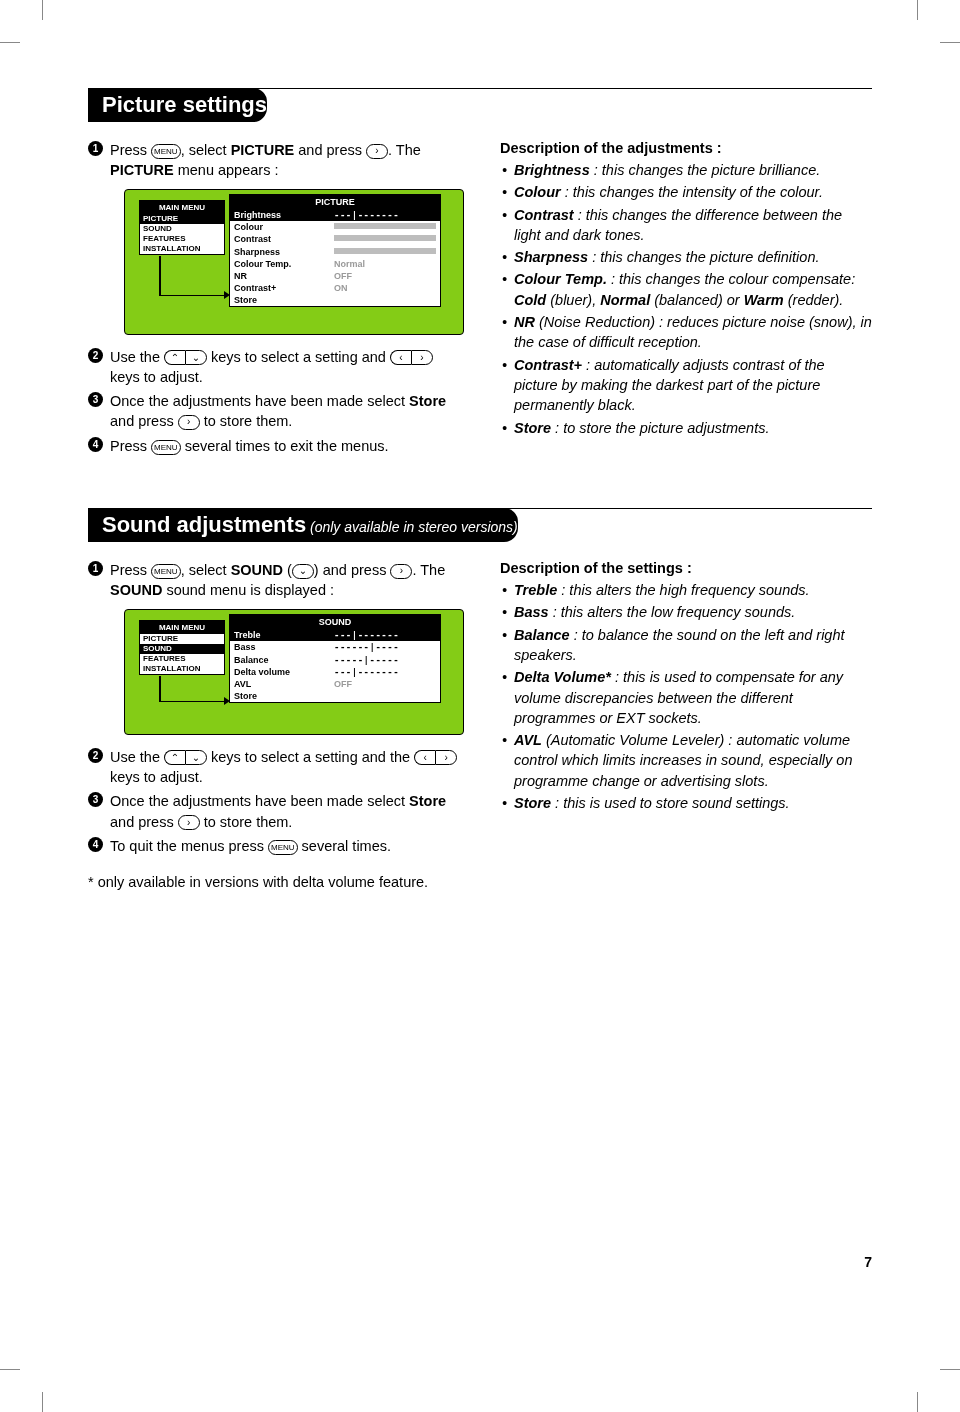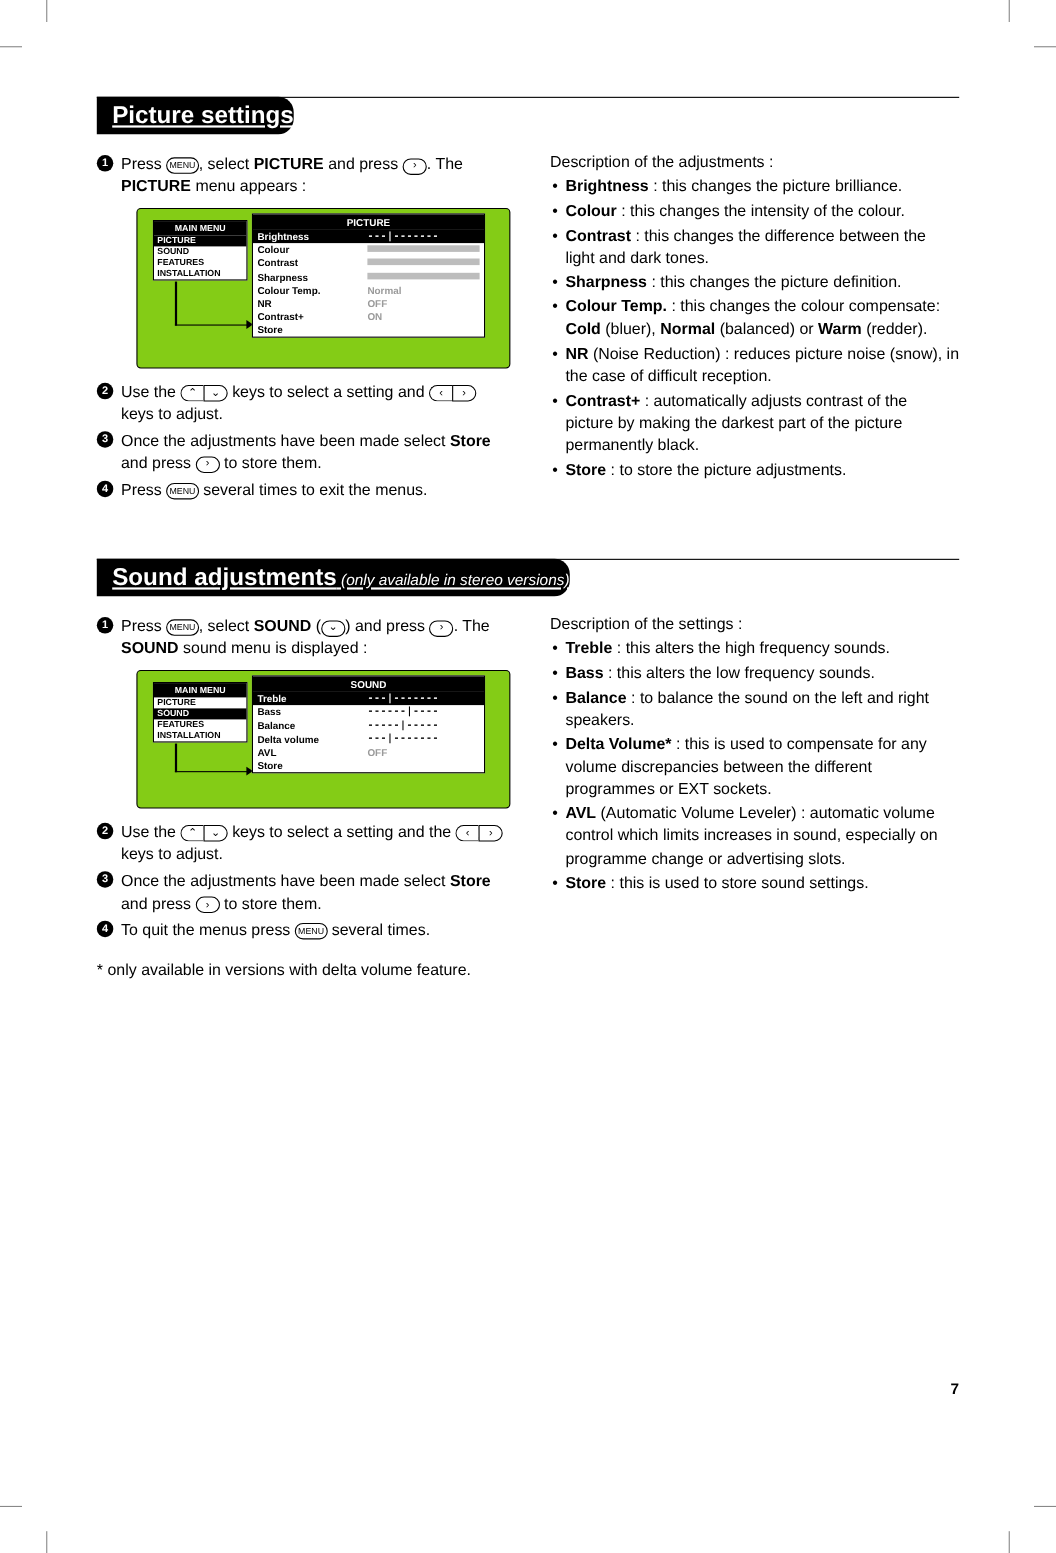--- a/index.html
+++ b/index.html
@@ -26,21 +26,20 @@
   .section-header {
     display: inline-block;
     background: #000;
     color: #fff;
     font-weight: bold;
     font-size: 22px;
     padding: 4px 0 4px 14px;
     border-top-right-radius: 14px;
     border-bottom-right-radius: 14px;
     margin-top: -1px;
-    text-decoration: underline;
   }
   .section-header .sub {
     font-weight: normal;
     font-style: italic;
     font-size: 14px;
   }
   .columns {
     display: flex;
     gap: 40px;
     margin-top: 18px;
@@ -205,27 +204,28 @@
   }
   .osd .arrowhead {
     position: absolute;
     width: 0; height: 0;
     border-top: 4px solid transparent;
     border-bottom: 4px solid transparent;
     border-left: 6px solid #000;
   }
 
   .subhead {
-    font-weight: normal;
+    font-weight: bold;
     margin-bottom: 4px;
   }
   ul.bullets {
     list-style: none;
     padding: 0;
     margin: 0;
+    font-style: italic;
   }
   ul.bullets > li {
     position: relative;
     padding-left: 14px;
     line-height: 1.4;
     margin-bottom: 2px;
   }
   ul.bullets > li::before {
     content: "•";
     position: absolute;

